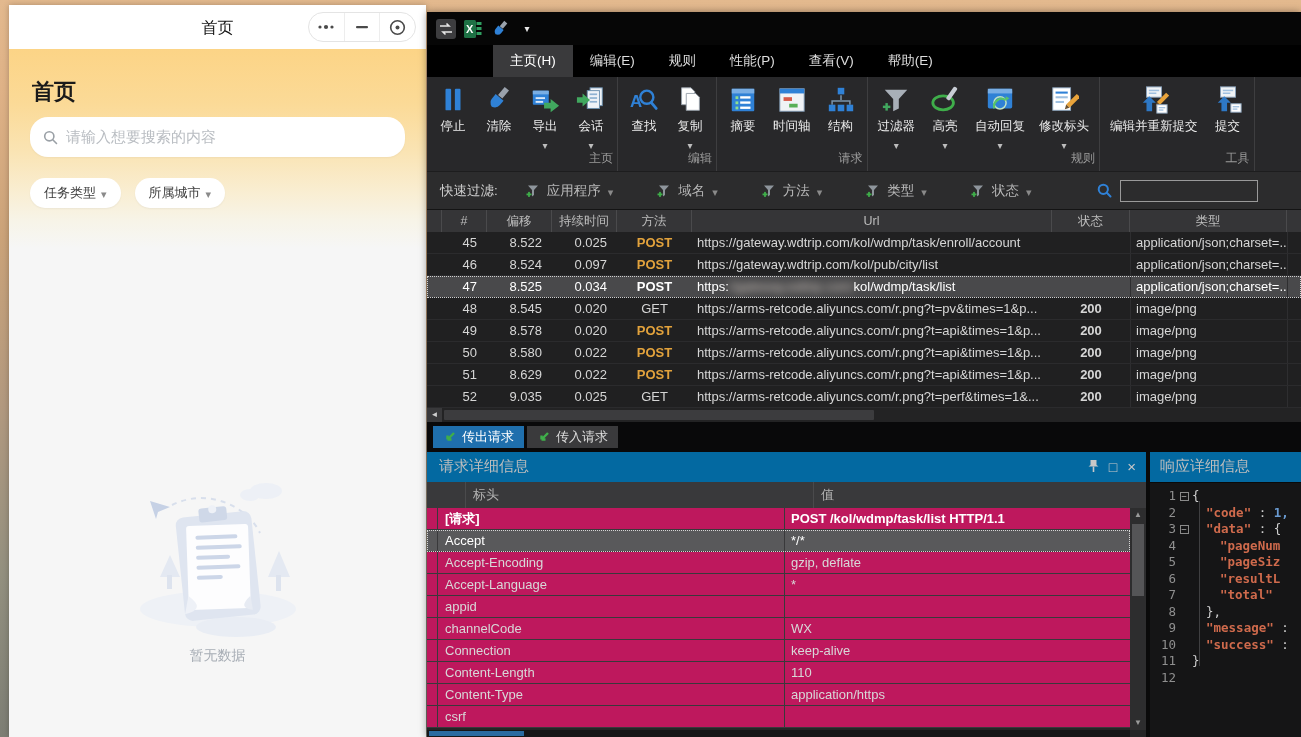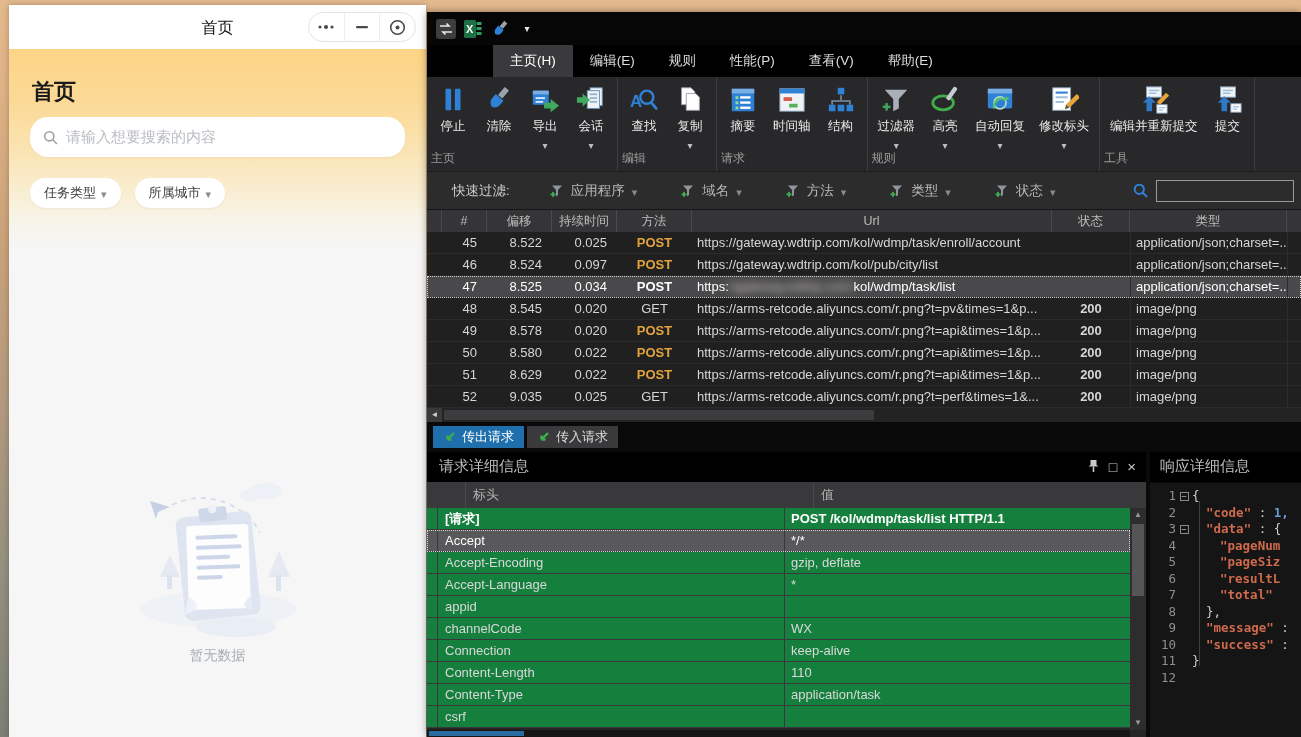--- a/index.html
+++ b/index.html
@@ -40,23 +40,23 @@
   .mtab[data-active="true"] { background:#3a3a3c; color:#fff; }
 
   .ribbon { position:absolute; top:65px; left:0; right:0; height:95px; background:#28282a; display:flex; border-bottom:1px solid #1d1d1e; }
   .rgroup { display:flex; flex-direction:column; border-right:1px solid #3e3e40; padding:4px 4px 0 4px; }
   .ritems { display:flex; flex:1; align-items:flex-start; justify-content:center; gap:2px; }
   .rbtn { display:flex; flex-direction:column; align-items:center; padding:4px 6px 0 6px; cursor:pointer; min-width:44px; }
   .ric { width:30px; height:30px; display:block; }
   .rlbl { font-size:12.5px; color:#ececec; margin-top:3px; white-space:nowrap; }
   .rcaret { height:12px; }
   .rcaret[data-dd="true"]::after { content:"▾"; font-size:10px; color:#bdbdbd; }
-  .rglabel { text-align:left; font-size:12px; color:#9c9c9c; padding:3px 0 6px; }
-
-  .filterbar { position:absolute; top:160px; left:0; right:0; height:38px; background:#2c2c2d; border-bottom:1px solid #141414; display:flex; align-items:center; padding-left:25px;gap:12px; }
+  .rglabel { text-align:right; font-size:12px; color:#9c9c9c; padding:3px 0 6px; }
+
+  .filterbar { position:absolute; top:160px; left:0; right:0; height:38px; background:#2c2c2d; border-bottom:1px solid #141414; display:flex; align-items:center; padding-left:13px; }
   .fb-label { color:#cdcdcd; font-size:13.5px; margin-right:28px; }
   .fitem { display:flex; align-items:center; gap:7px; margin-right:44px; cursor:pointer; }
   .fitem .flbl { color:#b9b9b9; font-size:13.5px; }
   .fsearch { display:flex; align-items:center; gap:8px; margin-left:22px; }
   .fsearch input { width:138px; height:22px; background:#2c2c2d; border:1px solid #9a9a9a; color:#ddd; font-size:12px; padding:0 4px; outline:none; }
 
   
   .rtable { position:absolute; top:198px; left:0; right:0; }
   .tgrid { display:grid; grid-template-columns:15px 45px 65px 65px 75px 360px 78px 157px 1fr; }
   .thead { background:#353537; height:22px; }
@@ -79,30 +79,30 @@
   .hs-arrow::after { content:"◄"; }
   .hs-thumb { height:10px; width:430px; margin-left:2px; background:#3c3c3e; border-radius:1px; cursor:grab; }
 
   .tabstrip { position:absolute; top:410px; left:0; right:0; height:30px; background:#09090a; display:flex; align-items:center; padding-left:6px; gap:3px; }
   .btab { height:22px; display:flex; align-items:center; gap:6px; padding:0 10px; font-size:13px; color:#dcdcdc; background:#3a3a3c; cursor:pointer; }
   .btab[data-active="true"] { background:#1f6fad; color:#fff; }
 
   
   .panels { position:absolute; top:440px; left:0; right:0; bottom:0; background:#0a0a0a; }
   .panel-req { position:absolute; left:0; top:0; width:719px; height:285px; background:#252526; }
-  .ptitlebar { position:absolute; top:0; left:0; right:0; height:30px; background:#000000; }
+  .ptitlebar { position:absolute; top:0; left:0; right:0; height:30px; background:#0369a1; }
   .ptitle { position:absolute; left:12px; top:5px; font-size:15px; color:#bdbdbd; }
   .pticons { position:absolute; right:10px; top:7px; display:flex; gap:10px; align-items:center; }
   .ptico { color:#c8c8c8; font-size:12px; cursor:pointer; line-height:14px; }
   .ico-max::after { content:"□"; font-size:14px; }
   .ico-close::after { content:"×"; font-size:15px; }
   .dhead { position:absolute; top:30px; left:0; right:0; height:26px; background:#39393b; display:grid; grid-template-columns:10px 348px 1fr; }
   .dhead .hc { font-size:13px; color:#b3b3b3; line-height:26px; padding-left:7px; border-left:1px solid #4a4a4c;margin-left:28px; }
   .drows { position:absolute; top:56px; left:0; right:16px; }
-  .drow { display:grid; grid-template-columns:10px 348px 1fr; height:22px; background:#15803d; border-bottom:1px solid #39393b; cursor:pointer; }
+  .drow { display:grid; grid-template-columns:10px 348px 1fr; height:22px; background:#be185d; border-bottom:1px solid #39393b; cursor:pointer; }
   .drow .dn, .drow .dv { font-size:13px; color:#d8d8d8; line-height:21px; white-space:nowrap; overflow:hidden; }
   .drow .dn { padding-left:7px; border-left:1px solid #39393b; border-right:1px solid #39393b; }
   .drow .dv { padding-left:6px; }
   .drow[data-variant="request-line"] .dn, .drow[data-variant="request-line"] .dv { font-weight:bold; color:#fff; }
   .drow[data-variant="selected"] { background:#59595b; outline:1px dotted #d5d5d5; outline-offset:-1px; }
   .drow[data-variant="selected"] .dn, .drow[data-variant="selected"] .dv { color:#fff; }
   .vscroll { position:absolute; top:56px; right:0; width:16px; height:222px; background:#2d2d2e; }
   .vs-up,.vs-down { position:absolute; left:0; width:16px; height:14px; color:#9a9a9a; font-size:8px; text-align:center; line-height:14px; cursor:pointer; }
   .vs-up { top:0; } .vs-up::after { content:"▲"; }
   .vs-down { bottom:0; } .vs-down::after { content:"▼"; }
@@ -726,21 +726,21 @@
 
           <div class="drow">
             <div></div>
             <div class="dn">Content-Length</div>
             <div class="dv">110</div>
           </div>
 
           <div class="drow">
             <div></div>
             <div class="dn">Content-Type</div>
-            <div class="dv">application/task</div>
+            <div class="dv">application/https</div>
           </div>
 
           <div class="drow">
             <div></div>
             <div class="dn">csrf</div>
             <div class="dv"></div>
           </div>
         </div>
       <div class="vscroll">
         <div class="vs-up"></div>

